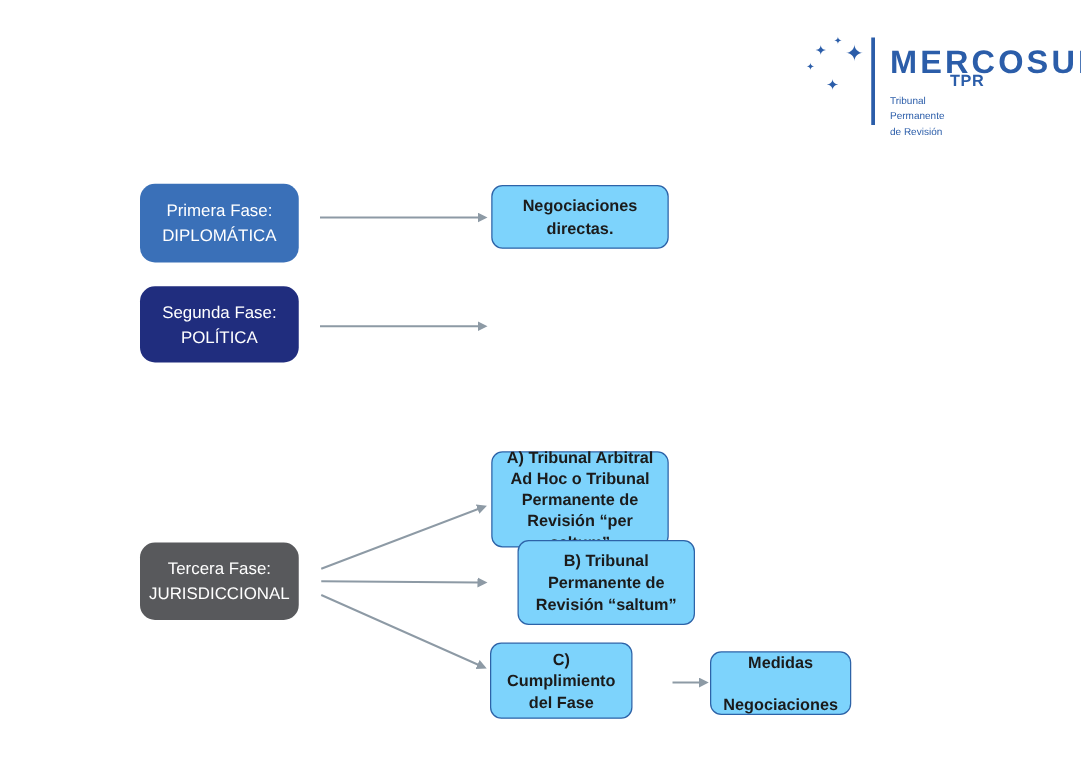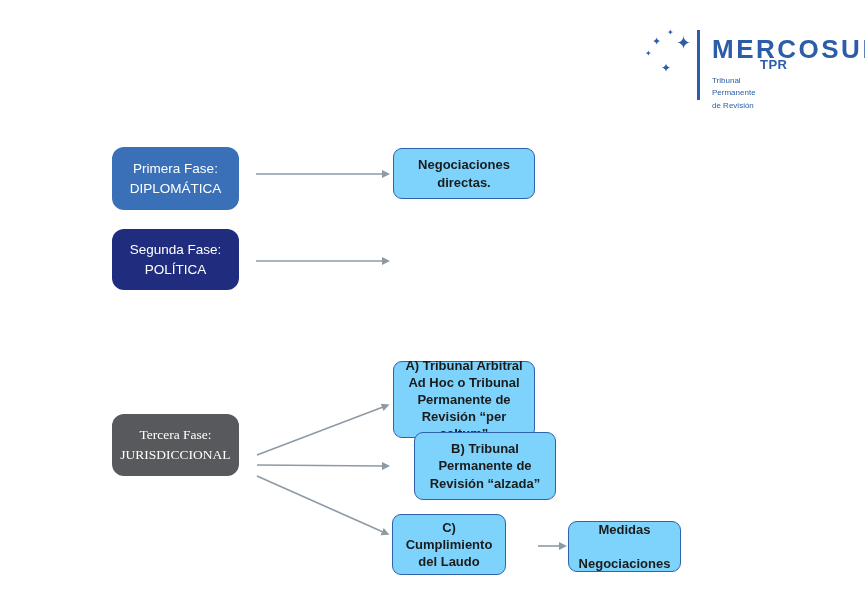--- a/index.html
+++ b/index.html
@@ -69,21 +69,21 @@
     color: #ffffff;
     display: flex;
     flex-direction: column;
     justify-content: center;
     align-items: center;
     font-size: 13.5px;
     line-height: 1.45;
   }
   .phase-1 { left: 112px; top: 147px; height: 63px; background: #3a70b8; }
   .phase-2 { left: 112px; top: 229px; height: 61px; background: #202d7e; }
-  .phase-3 { left: 112px; top: 414px; height: 62px; background: #58595c; font-family: Liberation Serif, serif; }
+  .phase-3 { left: 112px; top: 434px; height: 62px; background: #58595c; }
 
   
   .outcome {
     position: absolute;
     background: #7dd3fc;
     border: 1.6px solid #2d63a8;
     border-radius: 9px;
     display: flex;
     flex-direction: column;
     justify-content: center;
@@ -164,26 +164,26 @@
   <div class="outcome out-a">
     <div>A) Tribunal Arbitral</div>
     <div>Ad Hoc o Tribunal</div>
     <div>Permanente de</div>
     <div>Revisión “per saltum”</div>
   </div>
 
   <div class="outcome out-b">
     <div>B) Tribunal</div>
     <div>Permanente de</div>
-    <div>Revisión “alzada”</div>
+    <div>Revisión “saltum”</div>
   </div>
 
   <div class="outcome out-c">
     <div>C) Cumplimiento</div>
-    <div>del Laudo</div>
+    <div>del Fase</div>
   </div>
 
   <div class="outcome out-medidas">
     <div>Medidas</div>
     <div>Negociaciones</div>
   </div>
 
 </div>
 
 </body></html>

